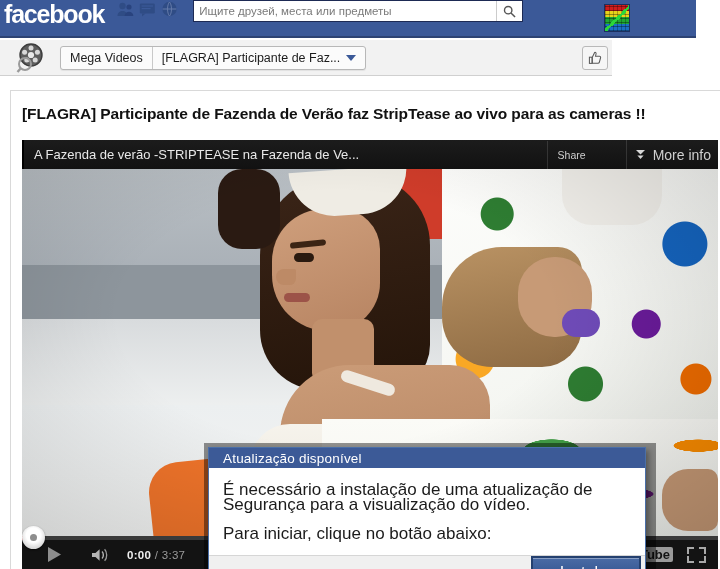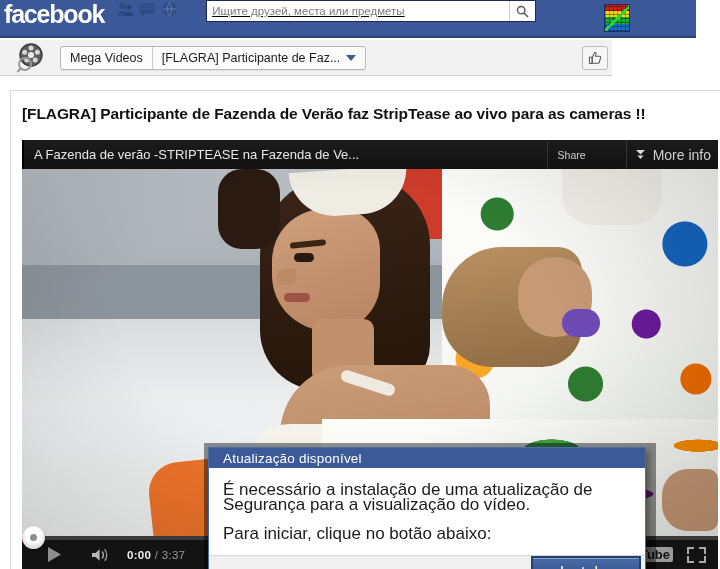--- a/index.html
+++ b/index.html
@@ -23,24 +23,24 @@
     margin-left: 4px; line-height: 28px;
     font-family: "Liberation Sans", sans-serif;
   }
   .fb-icons { display: flex; align-items: center; gap: 4px; margin-left: 12px; }
   .fb-ico {
     width: 18px; height: 18px; display:flex; align-items:center; justify-content:center;
     color: #8b9dc3; opacity: .85;
   }
   .fb-ico svg { display:block; }
   #fb-search-wrap {
-    margin-left: 28px; position: relative;
+    margin-left: 15px; position: relative;
     width: 330px; height: 22px; background: #fff;
     border: 1px solid #1d2a54;
-    display: flex; align-items: center; text-decoration: underline;
+    display: flex; align-items: center;
   }
   #fb-search-input {
     flex: 1; border: 0; outline: 0; height: 20px;
     font-size: 11.5px; color: #6b6b6b; padding-left: 5px;
     font-family: "Liberation Sans", sans-serif; background: transparent;
   }
   #fb-search-input::placeholder { color: #7a7a7a; }
   #fb-search-btn {
     width: 26px; height: 20px; border: 0; border-left: 1px solid #ccc;
     background: #fff; cursor: pointer;

